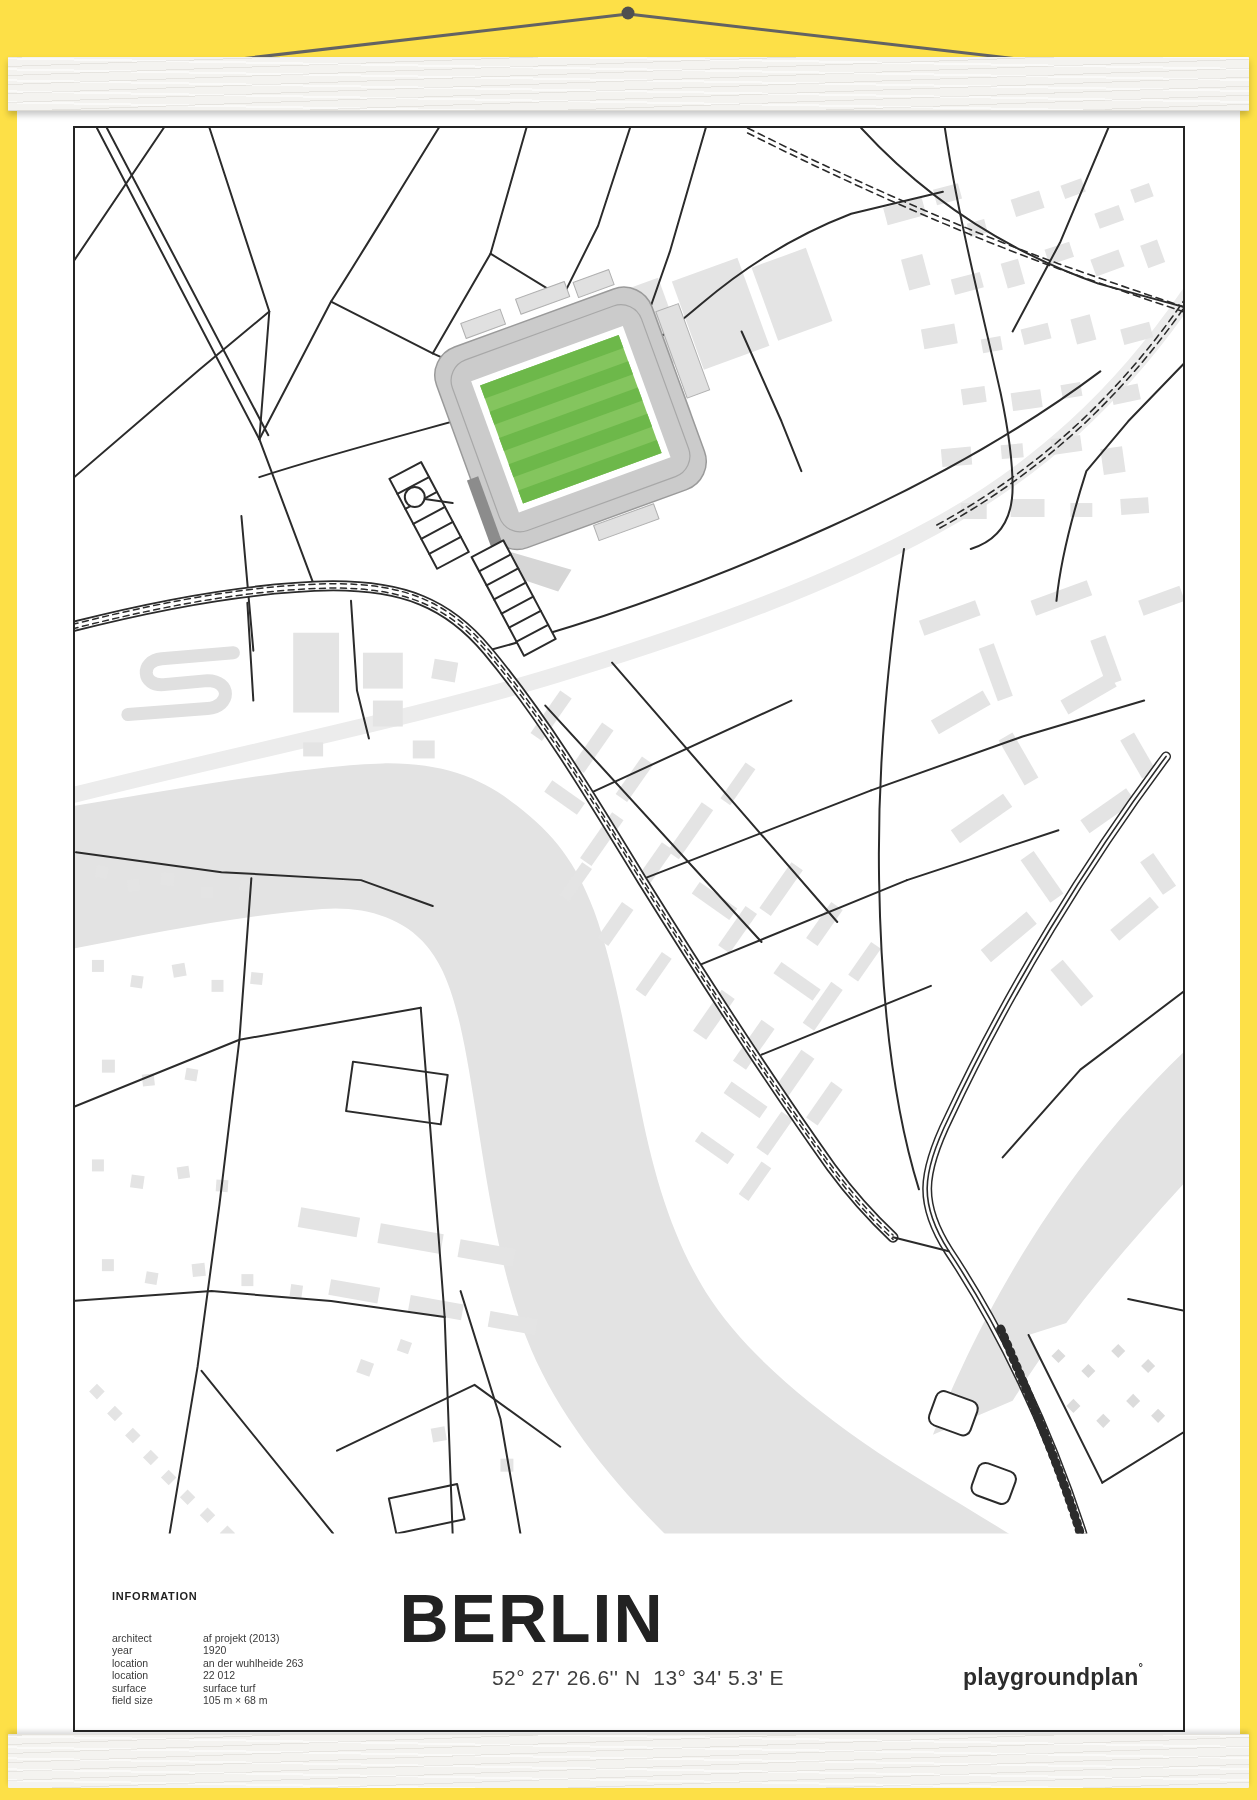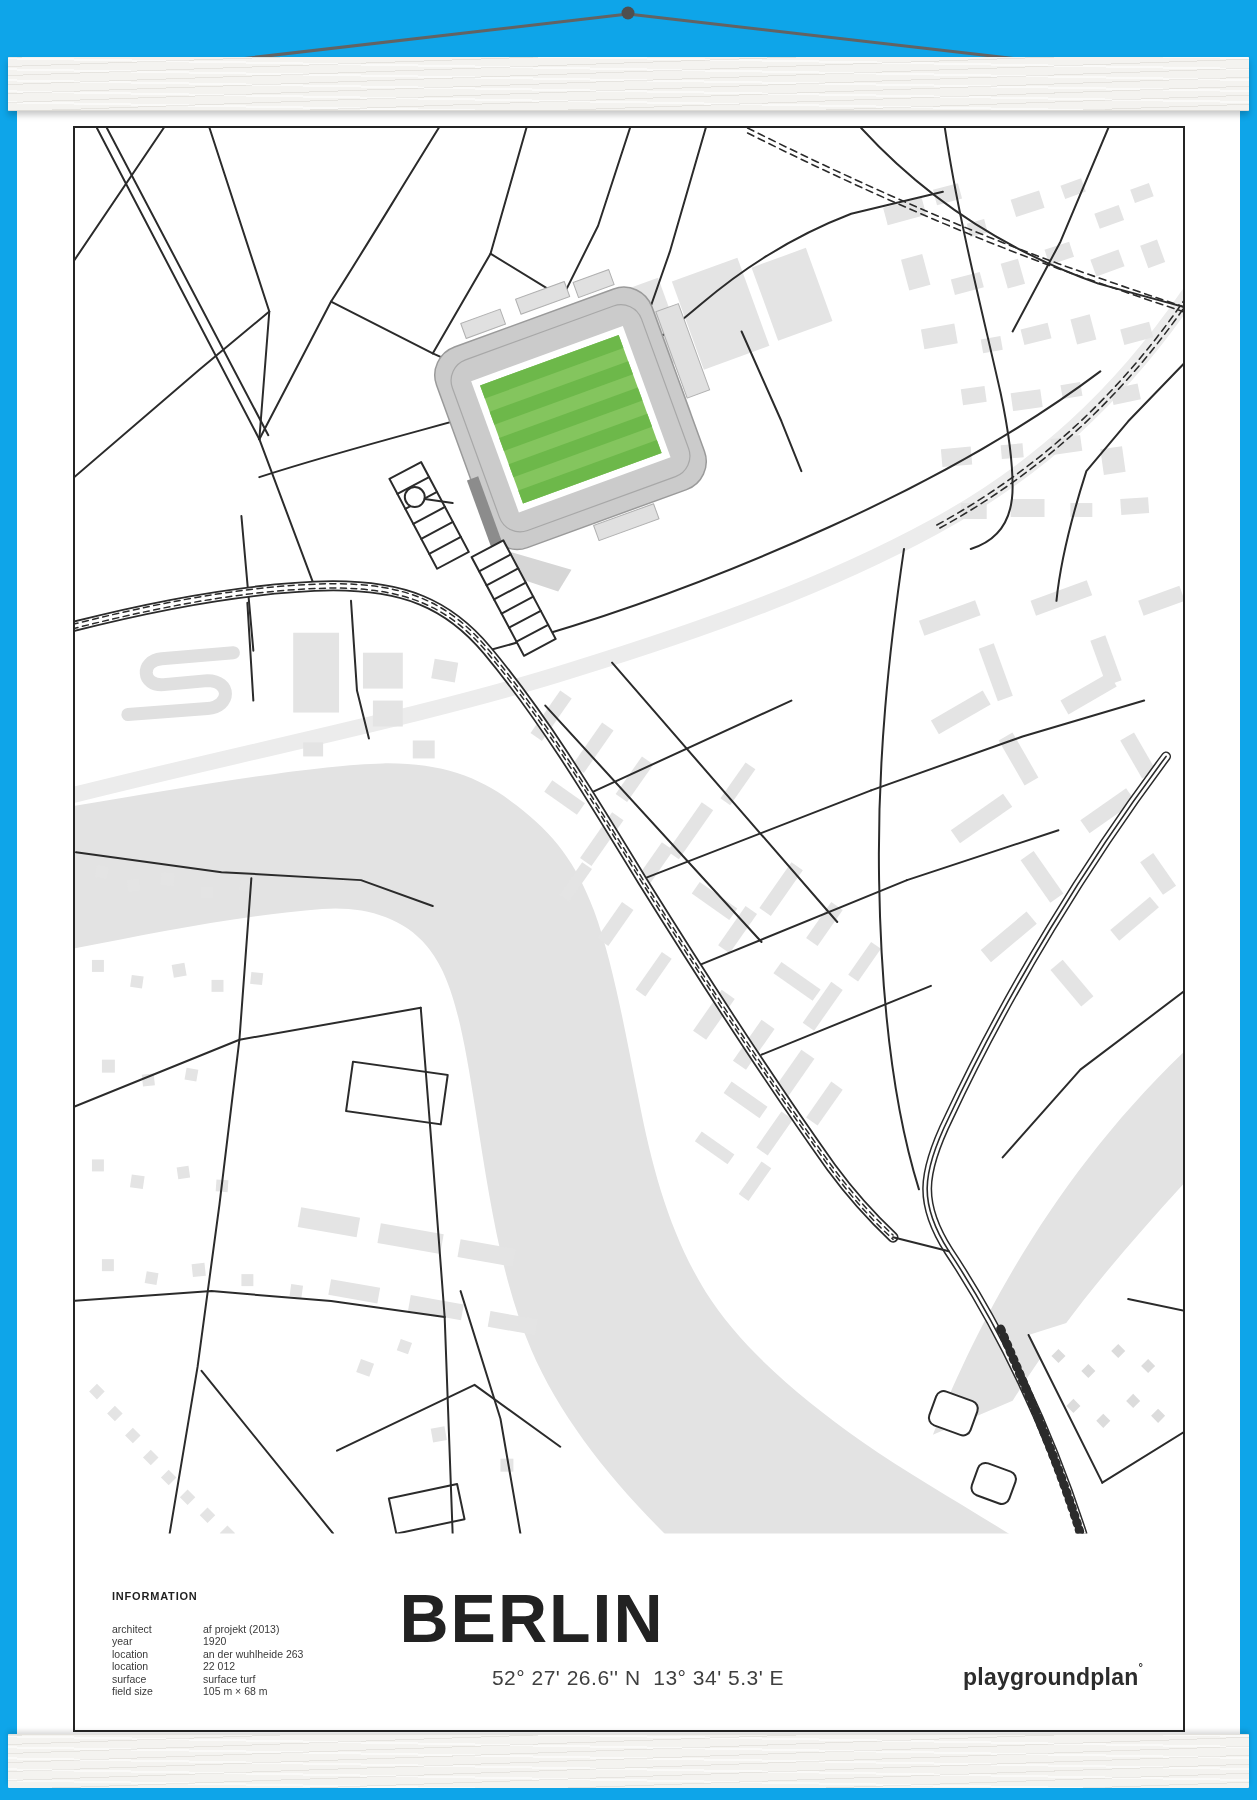--- a/index.html
+++ b/index.html
@@ -1,33 +1,33 @@
 <!DOCTYPE html>
 <html><head>
 <meta charset="utf-8">
 <style>
   html,body{margin:0;padding:0;background:#000;}
-  #scene{position:relative;width:1257px;height:1800px;background:#0ea5e9;overflow:hidden;
+  #scene{position:relative;width:1257px;height:1800px;background:#fde047;overflow:hidden;
          font-family:"Liberation Sans","DejaVu Sans",sans-serif;}
   #sheet{position:absolute;left:17px;top:57px;width:1223px;height:1730px;background:#ffffff;}
   .rail{position:absolute;left:8px;width:1241px;height:53px;
         background-color:#f4f3f0;
         background-image:
           repeating-linear-gradient(178deg, rgba(175,170,160,0.20) 0 1px, rgba(0,0,0,0) 1px 9px),
           repeating-linear-gradient(181deg, rgba(255,255,255,0.55) 0 2px, rgba(0,0,0,0) 2px 11px);
         border-radius:1px;}
   #rail-top{top:57px;box-shadow:0 4px 6px rgba(0,0,0,0.22);border-bottom:1px solid #dddbd6;}
   #rail-bottom{top:1734px;box-shadow:0 -3px 5px rgba(0,0,0,0.14);border-top:1px solid #e3e1dc;}
   #string-svg{position:absolute;left:0;top:0;width:1257px;height:70px;}
   #map-frame{position:absolute;left:73px;top:126px;width:1112px;height:1606px;
              border:2px solid #242424;box-sizing:border-box;background:#fff;}
   #map-frame svg{position:absolute;left:0;top:0;width:100%;height:100%;display:block;}
   #info{position:absolute;left:112px;top:1590px;color:#3a3a3a;}
   #info-heading{font-size:11px;font-weight:bold;letter-spacing:0.8px;color:#1f1f1f;}
-  #info-rows{margin-top:21px;}
+  #info-rows{margin-top:30px;}
   .info-row{font-size:10.5px;line-height:12.4px;white-space:nowrap;}
   .info-label{display:inline-block;width:91px;}
   #title{position:absolute;left:73px;top:1584px;width:918px;text-align:center;
          font-size:68px;font-weight:700;letter-spacing:2px;color:#222;line-height:1;}
   #coords{position:absolute;left:73px;top:1666px;width:1112px;text-align:center;
           font-size:21px;color:#3f3f3f;letter-spacing:0.5px;white-space:pre;padding-left:9px;}
   #brand{position:absolute;right:114px;top:1661px;font-size:23px;font-weight:bold;
          color:#2c2c2c;letter-spacing:0.2px;}
   #brand .mark{font-size:11px;vertical-align:14px;}
 </style>

